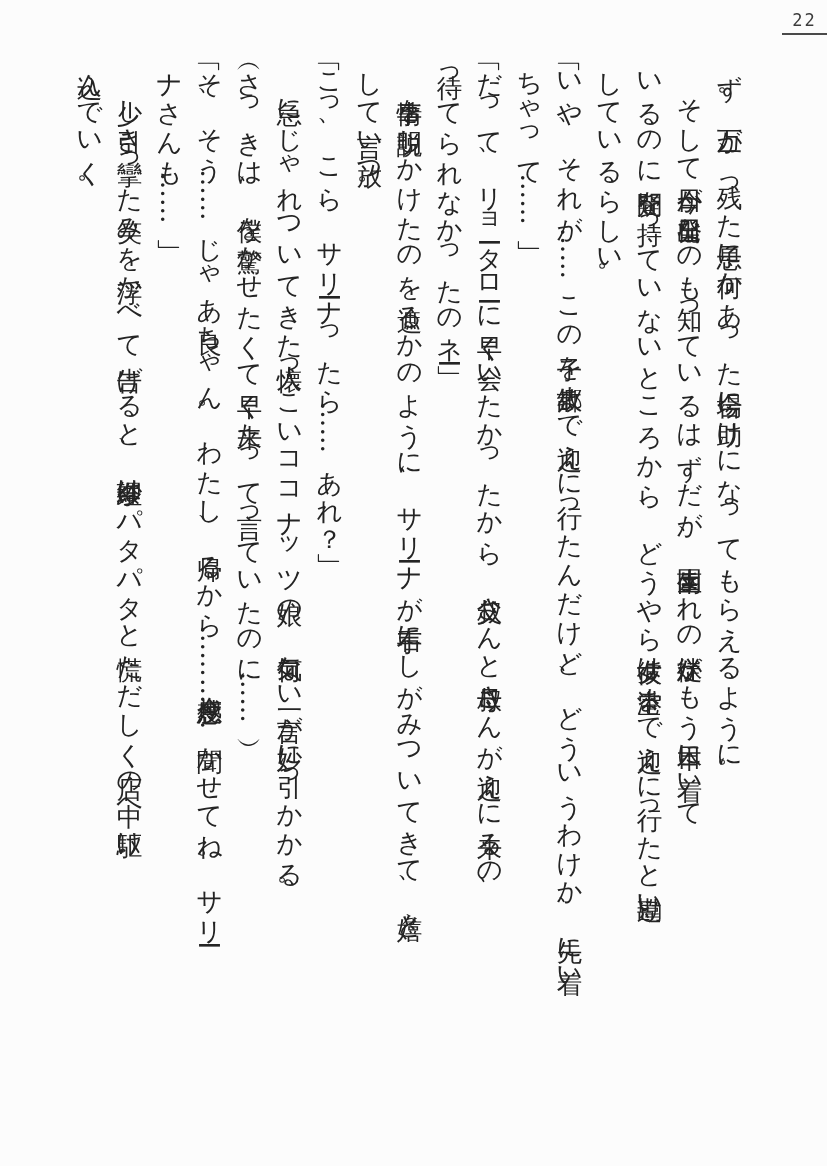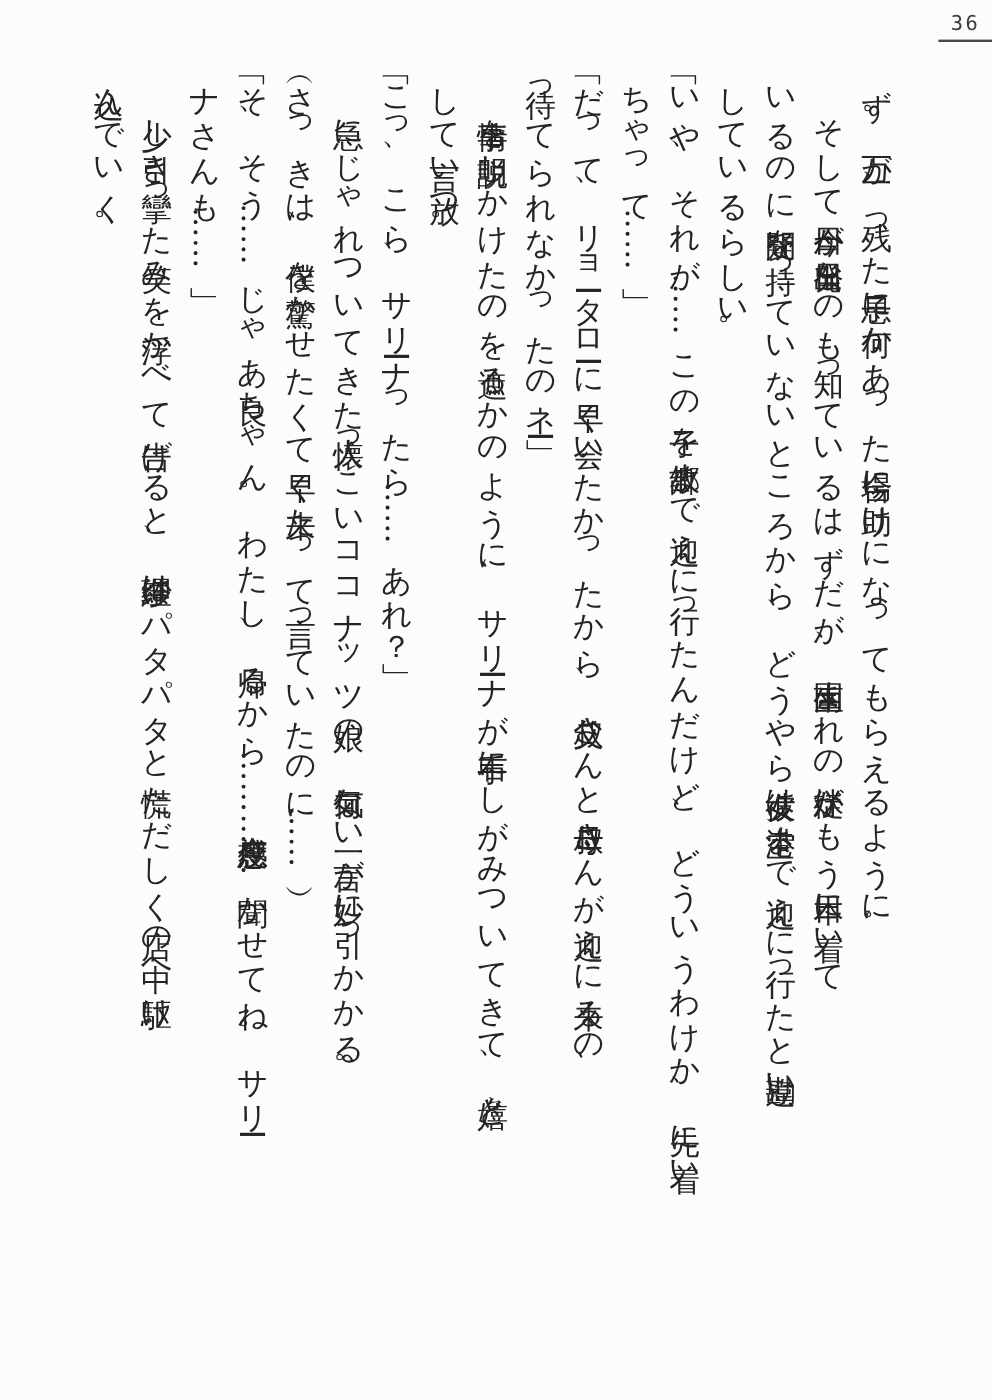--- a/index.html
+++ b/index.html
@@ -55,21 +55,21 @@
   .line.indent {
     text-indent: 1em; 
   }
 </style>
 </head>
 <body>
 
 <div class="page">
 
   <div class="page-number-wrap">
-    <span>36</span>
+    <span>22</span>
   </div>
 
   <div class="text-area">
     <div class="line">ず。万が一、残った息子に何かあった場合に助けになってもらえるように。</div>
     <div class="line indent">そして今日が出発日なのも知っているはずだが、南国生まれの従妹がもう日本に着いて</div>
     <div class="line">いるのに疑問を持っていないところから、どうやら彼女は空港まで迎えに行ったと勘違い</div>
     <div class="line">しているらしい。</div>
     <div class="line">「いや、それが……この子を故郷まで迎えに行ったんだけど、どういうわけか、先に着い</div>
     <div class="line">ちゃって……」</div>
     <div class="line">「だって、リョータローに早く会いたかったから、叔父さんと叔母さんが迎えに来るの、</div>

